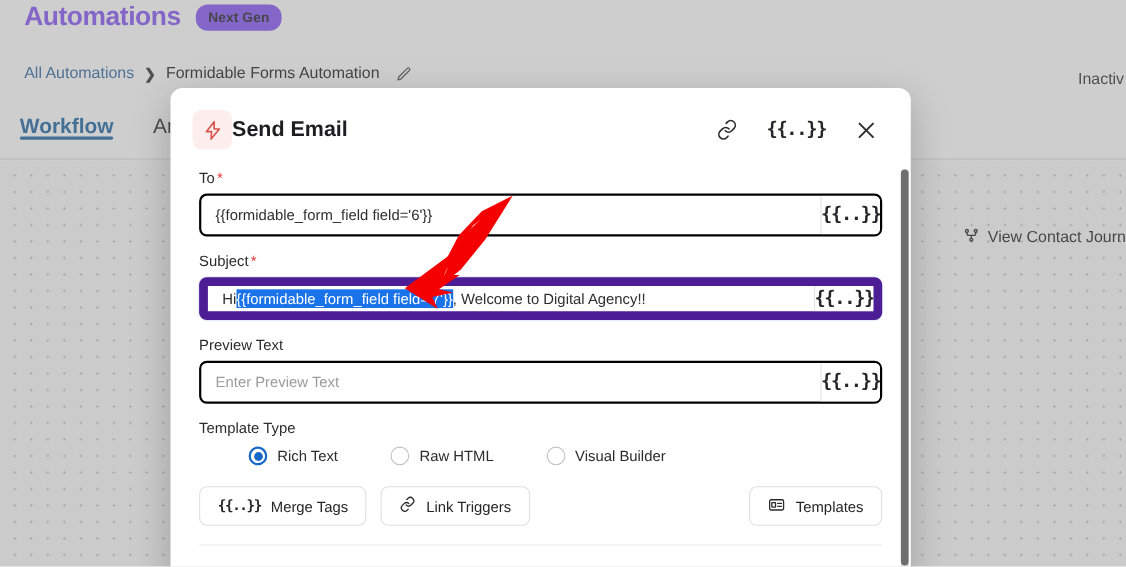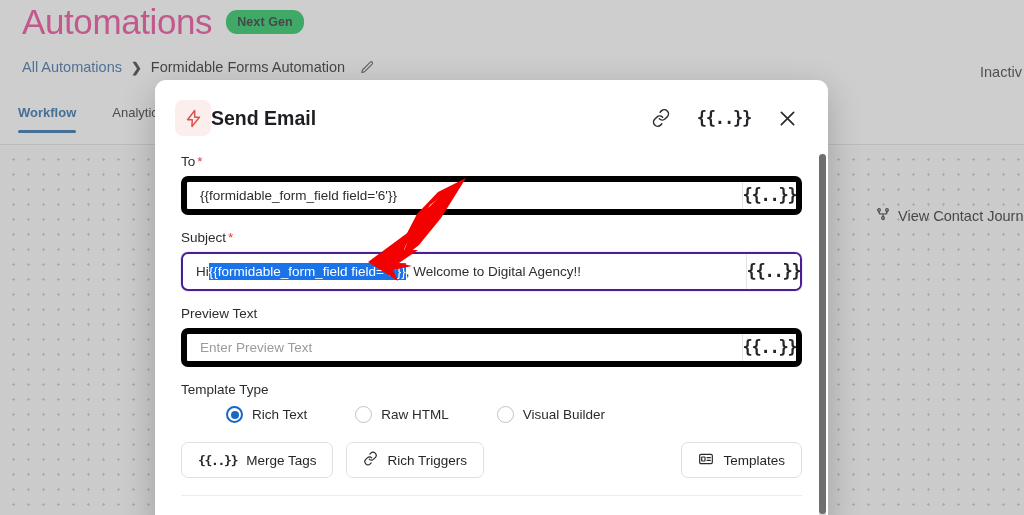--- a/index.html
+++ b/index.html
@@ -33,28 +33,28 @@
 
   .title-row {
     position: absolute;
     left: 22px; top: 2px;
     display: flex;
     align-items: center;
     gap: 14px;
   }
 
   .page-title {
-    font-size: 35px;
-    font-weight: 400;
-    color: #ec4899;
+    font-size: 24px;
+    font-weight: 700;
+    color: #8b5cf6;
     letter-spacing: -0.4px;
   }
 
   .badge-nextgen {
-    background: #22c55e;
+    background: #8b5cf6;
     color: #2b2d33;
     font-size: 12.5px;
     font-weight: 600;
     padding: 5px 11px;
     border-radius: 11px;
     letter-spacing: 0.1px;
   }
 
   .breadcrumb {
     position: absolute;
@@ -93,24 +93,23 @@
   .tabs {
     position: absolute;
     left: 18px; top: 0;
     display: flex;
     gap: 36px;
     height: 100%;
     align-items: flex-start;
     padding-top: 12px;
   }
   .tab {
-    font-size: 13px;
+    font-size: 19px;
     color: #343434;
     position: relative;
-    padding-bottom: 13px;
     cursor: pointer;
   }
   .tab.active { color: #2a6ca8; font-weight: 600; }
   .tab.active::after {
     content: "";
     position: absolute;
     left: 0; right: 0; bottom: 0;
     height: 3px;
     background: #2a6ca8;
     border-radius: 2px;
@@ -212,28 +211,28 @@
     font-size: 13.5px;
     color: #2c2c2c;
     margin-bottom: 7px;
     display: block;
   }
   .req { color: #e0393e; margin-left: 2px; }
 
   .input-wrap {
     display: flex;
     align-items: stretch;
-    border: 6px solid #000000;
+    border: 2px solid #000000;
     border-radius: 7px;
     height: 39px;
     background: #fff;
     overflow: hidden;
   }
   .input-wrap.focused {
-    border: 2px solid #4c1d95;
+    border: 8px solid #4c1d95;
     box-shadow: 0 0 0 1px rgba(59,127,212,0.12);
   }
 
   .input-text {
     flex: 1;
     display: flex;
     align-items: center;
     padding: 0 13px;
     font-size: 13.5px;
     color: #2e2e2e;
@@ -493,21 +492,21 @@
         <span class="mergetag-glyph">{{..}}</span>
         <span>Merge Tags</span>
       </button>
       <button class="btn">
         <span>
           <svg width="15" height="15" viewBox="0 0 24 24" fill="none" stroke="#2b2b2b" stroke-width="1.9" stroke-linecap="round" stroke-linejoin="round">
             <path d="M10 13a5 5 0 0 0 7.07 0l2.5-2.5a5 5 0 0 0-7.07-7.07L11 5"></path>
             <path d="M14 11a5 5 0 0 0-7.07 0l-2.5 2.5a5 5 0 0 0 7.07 7.07L13 19"></path>
           </svg>
         </span>
-        <span>Rich Triggers</span>
+        <span>Link Triggers</span>
       </button>
       <span class="spacer"></span>
       <button class="btn">
         <span>
           <svg width="16" height="16" viewBox="0 0 24 24" fill="none" stroke="#2b2b2b" stroke-width="1.8" stroke-linecap="round" stroke-linejoin="round">
             <rect x="2.5" y="5" width="19" height="14" rx="2"></rect>
             <rect x="5.5" y="9" width="5" height="6" rx="0.6"></rect>
             <path d="M13.5 10h5M13.5 14h5"></path>
           </svg>
         </span>

